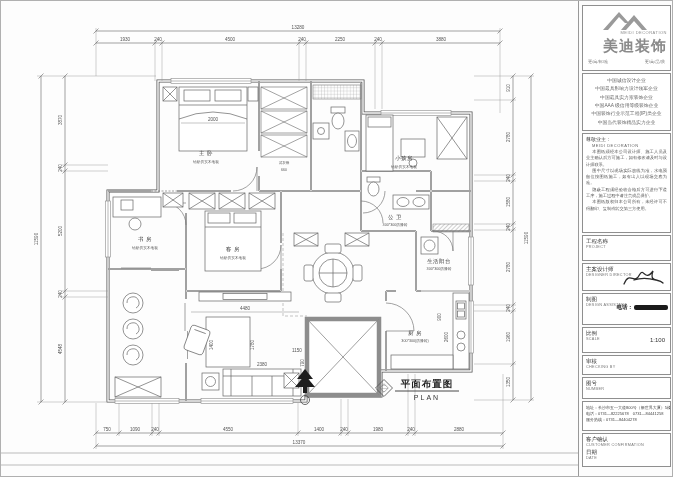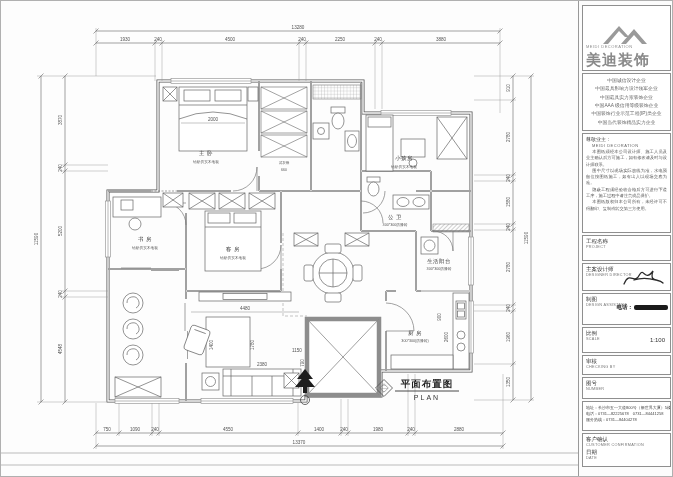--- a/index.html
+++ b/index.html
@@ -10,21 +10,21 @@
   .dim { font-size:4.6px; fill:#555; }
   .room-name { font-size:5.4px; fill:#333; letter-spacing:.5px; }
   .room-note { font-size:3.7px; fill:#555; }
   .tiny { font-size:3.5px; fill:#555; }
   .plan-title-cn { font-size:9.5px; fill:#222; letter-spacing:1px; font-weight:bold; }
   .plan-title-en { font-size:7px; fill:#333; letter-spacing:2px; }
 
   
   .panel { position:absolute; left:577px; top:0; width:96px; height:477px; background:#fcfcfc; border-left:1px solid #999; padding:4px 3px 3px 3px; display:flex; flex-direction:column; }
   .box { border:1px solid #8f8f8f; background:#fff; margin-bottom:2px; padding:2px 3px; position:relative; overflow:hidden; }
-  .logo-box { height:66px; text-align:left; padding-top:17px; }
+  .logo-box { height:66px; text-align:right; padding-top:3px; }
   .logo-en { font-size:4px; color:#8d8d8d; letter-spacing:.5px; line-height:1.2; }
   .logo-cn { font-size:15px; font-weight:bold; color:#8a8a8a; letter-spacing:1px; margin-top:1px; font-family:"Liberation Sans",sans-serif; }
   .slogan { display:flex; justify-content:space-between; font-size:4.2px; color:#777; margin-top:3px; padding:0 2px; }
   .certs { height:58px; display:flex; flex-direction:column; justify-content:center; }
   .certs div { font-size:4.8px; color:#666; text-align:center; line-height:1.75; white-space:nowrap; }
   .notes { height:100px; }
   .notes .salute { font-size:5px; color:#444; }
   .notes .sub { font-size:4px; color:#666; letter-spacing:.5px; margin:1px 0 1px 6px; }
   .notes p { font-size:4.2px; color:#555; line-height:1.5; text-align:justify; text-indent:1.5em; }
   .field { display:block; }

